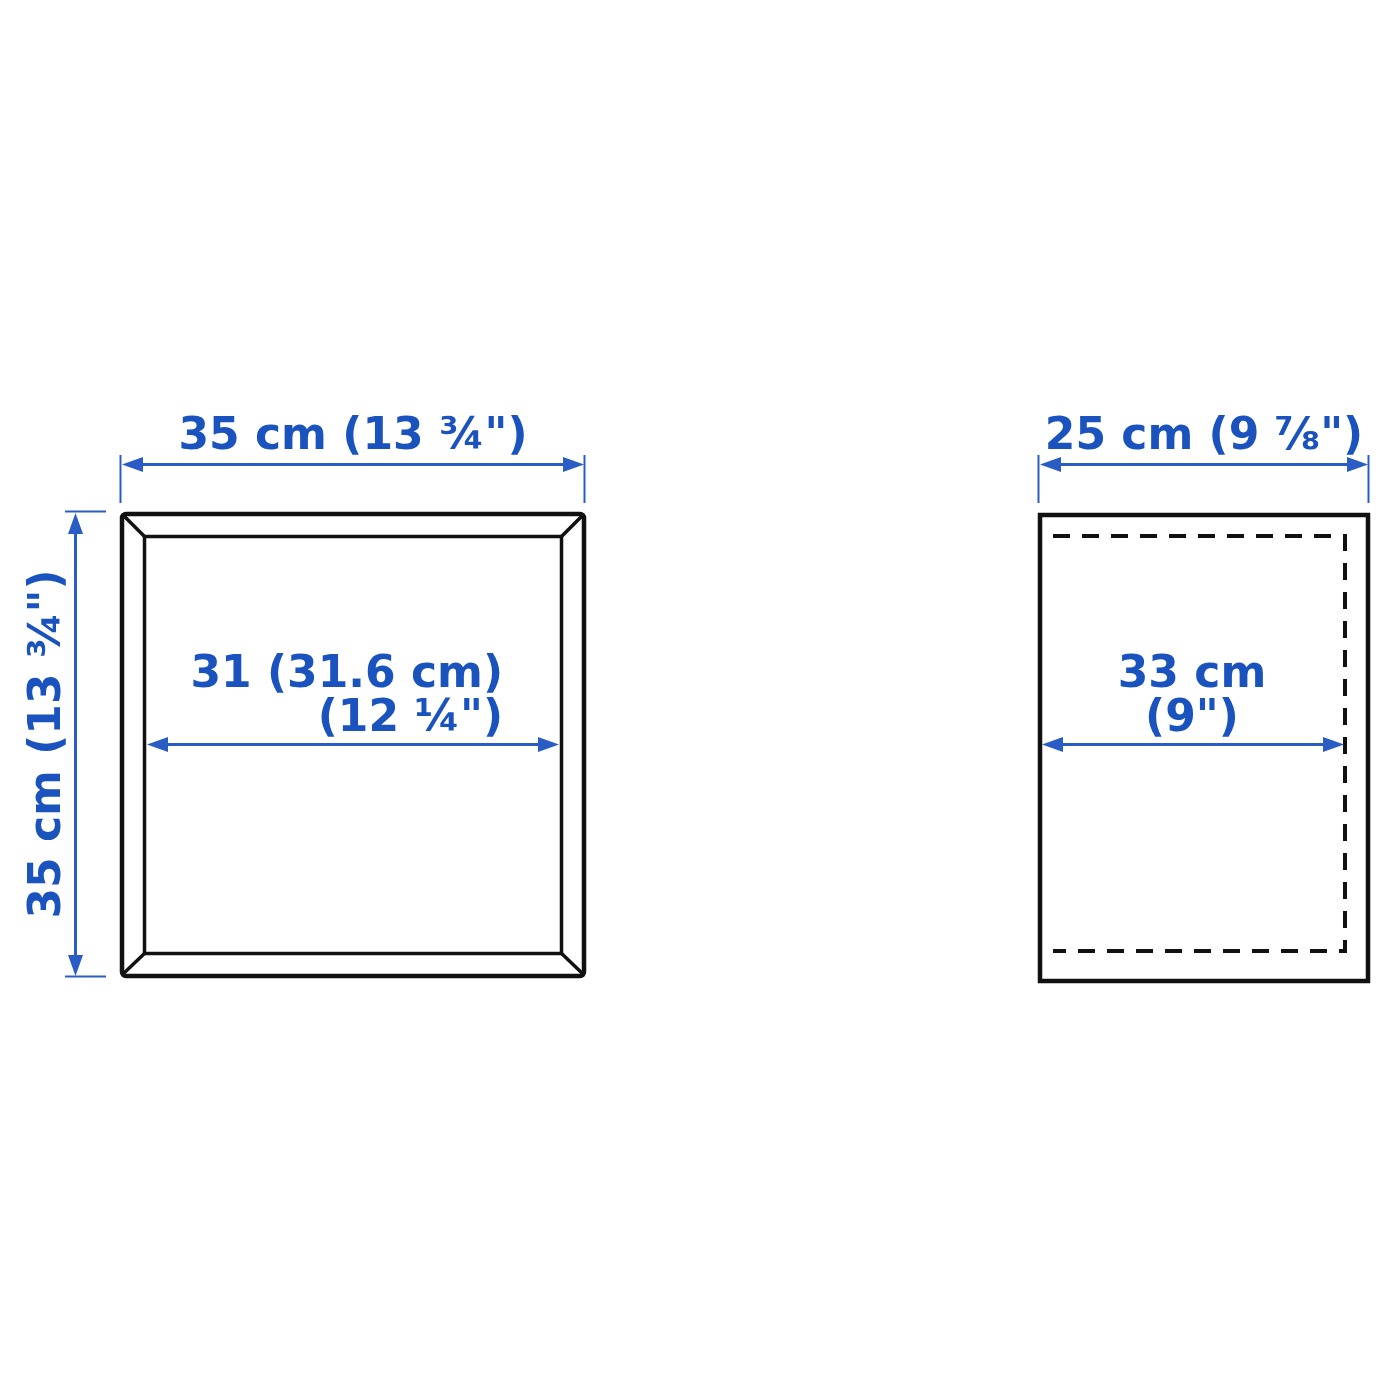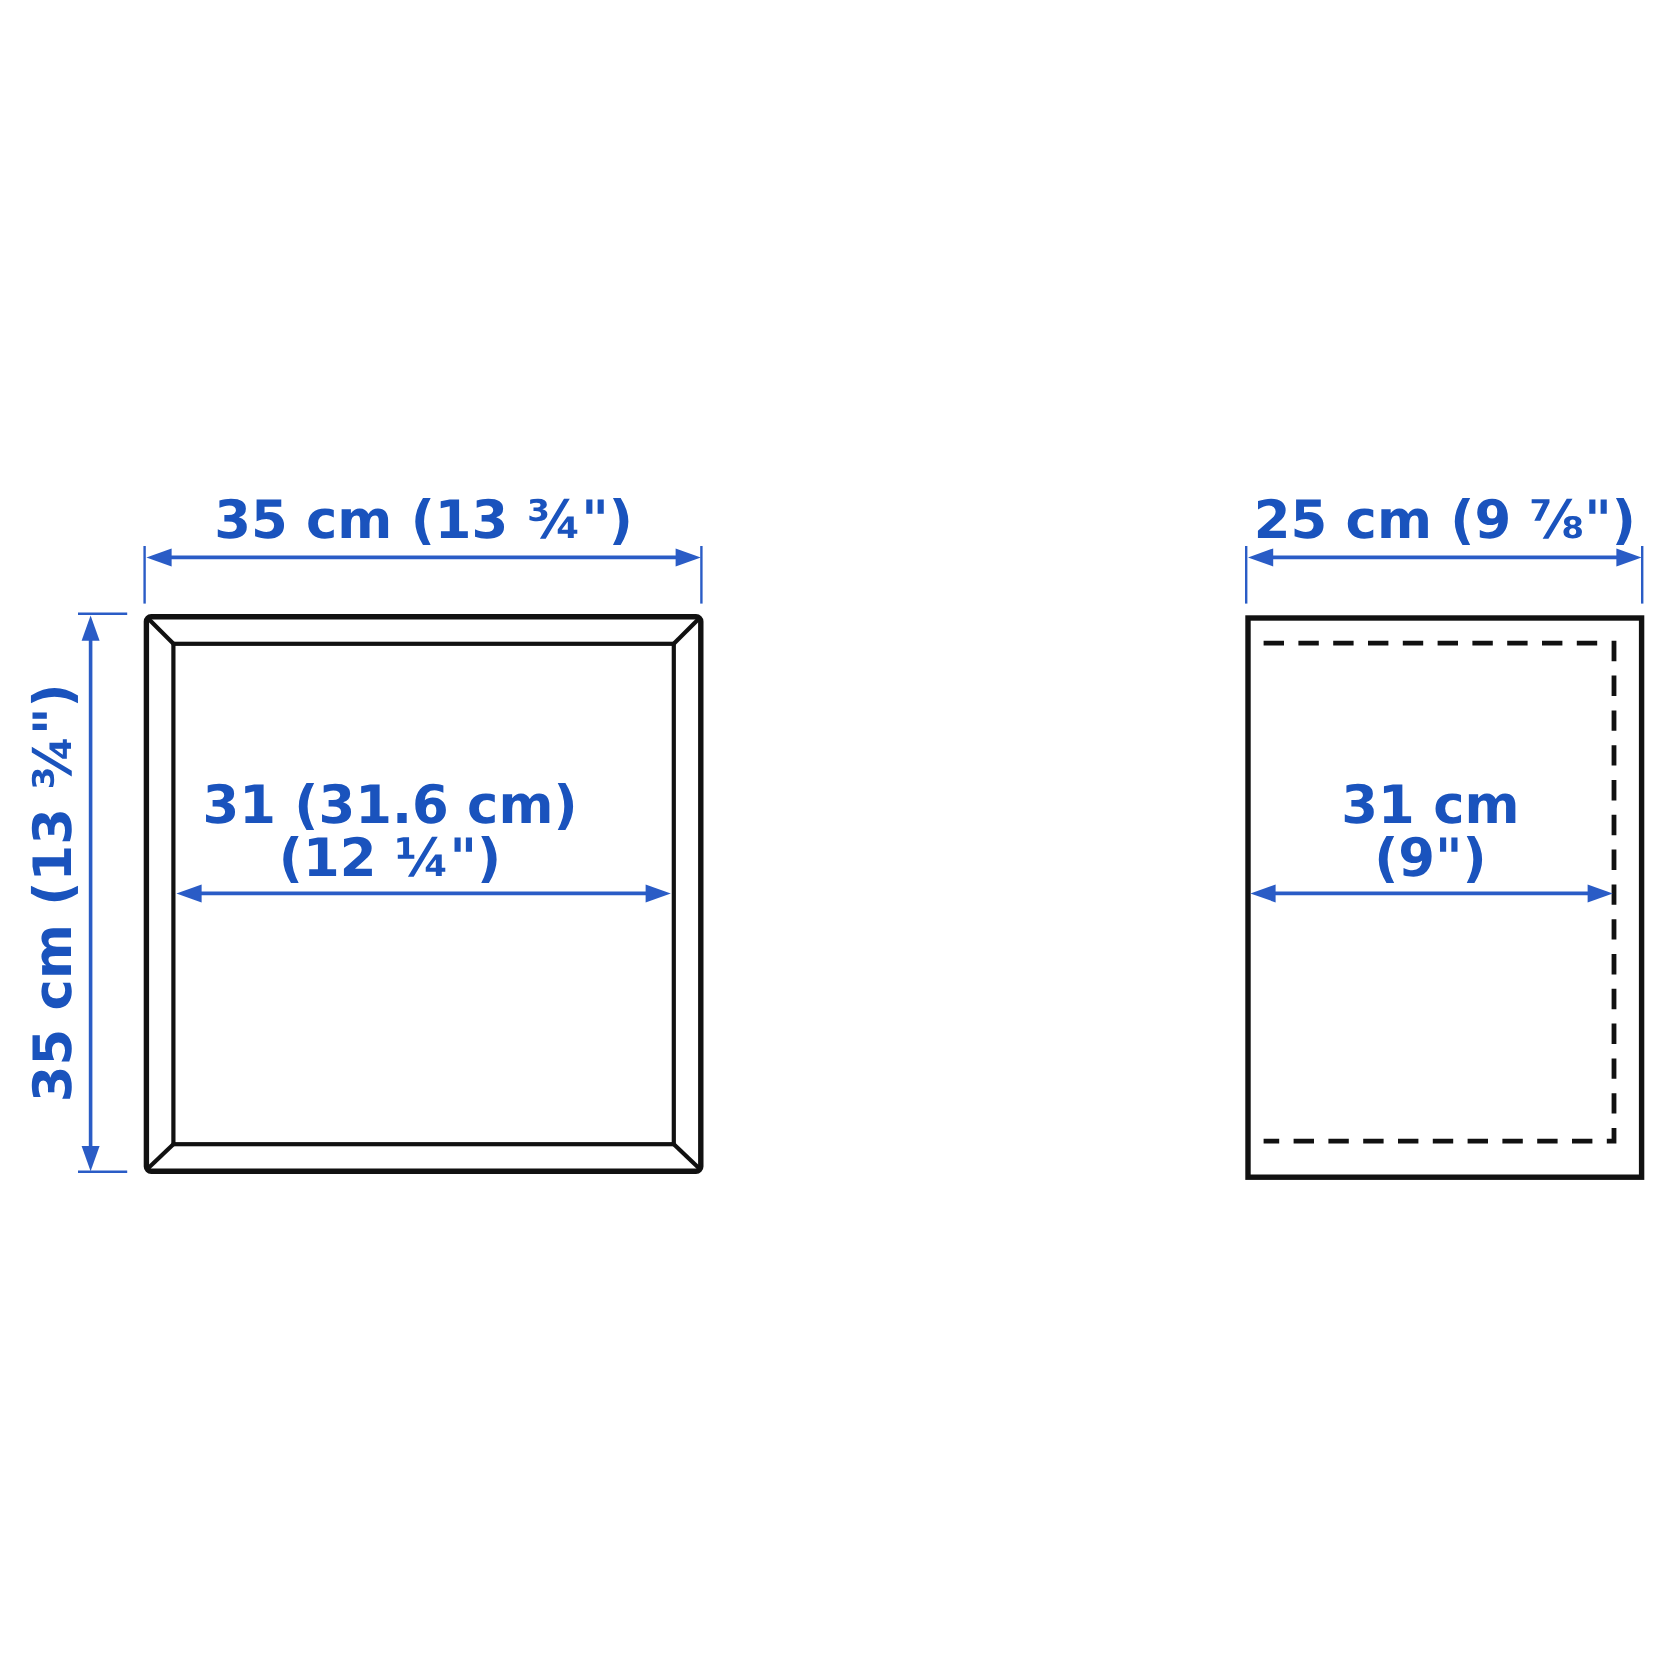--- a/index.html
+++ b/index.html
@@ -33,21 +33,21 @@
     text-align:center;
     white-space:nowrap;
   }
   .dim-label.two-line{line-height:44px;}
   .dim-label.rotated{
     transform:rotate(-90deg);
     transform-origin:50% 50%;
   }
   .lbl-front-width{left:120px;top:411px;width:466px;}
   .lbl-front-height{left:-188px;top:721px;width:466px;height:46px;}
-  .lbl-front-inner{left:147px;top:650px;width:356px;}
+  .lbl-front-inner{left:147px;top:650px;width:356px;text-align:right;}
   .lbl-side-depth{left:1038px;top:411px;width:332px;}
   .lbl-side-inner{left:1038px;top:650px;width:308px;}
 </style>
 </head>
 <body>
 
 <div class="canvas">
 
   <svg width="1400" height="1400" viewBox="0 0 1400 1400">
 
@@ -107,17 +107,17 @@
   <div class="dim-label rotated lbl-front-height">35 cm (13 ¾")</div>
 
   <div class="dim-label two-line lbl-front-inner">
     <span>31 (31.6 cm)</span><br>
     <span>(12 ¼")</span>
   </div>
 
   <div class="dim-label lbl-side-depth">25 cm (9 ⅞")</div>
 
   <div class="dim-label two-line lbl-side-inner">
-    <span>31 cm</span><br>
+    <span>33 cm</span><br>
     <span>(9")</span>
   </div>
 
 </div>
 
 </body></html>

